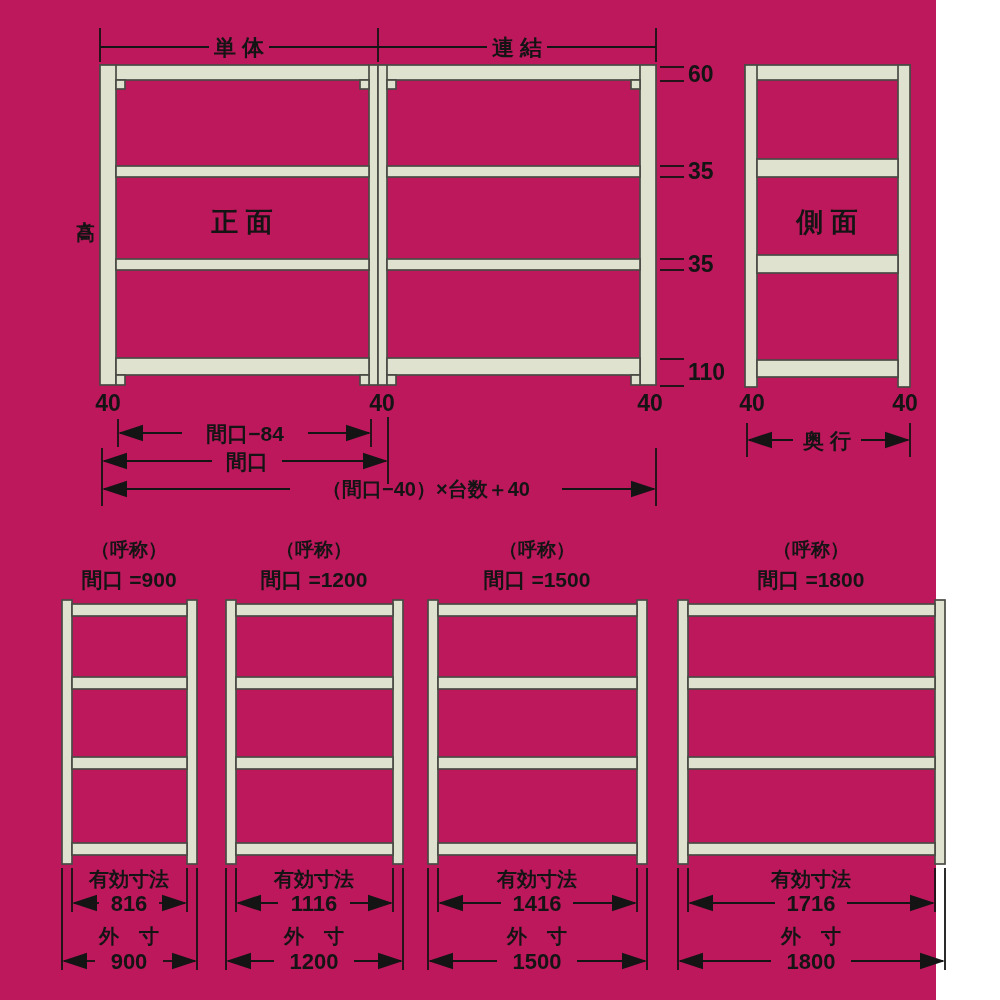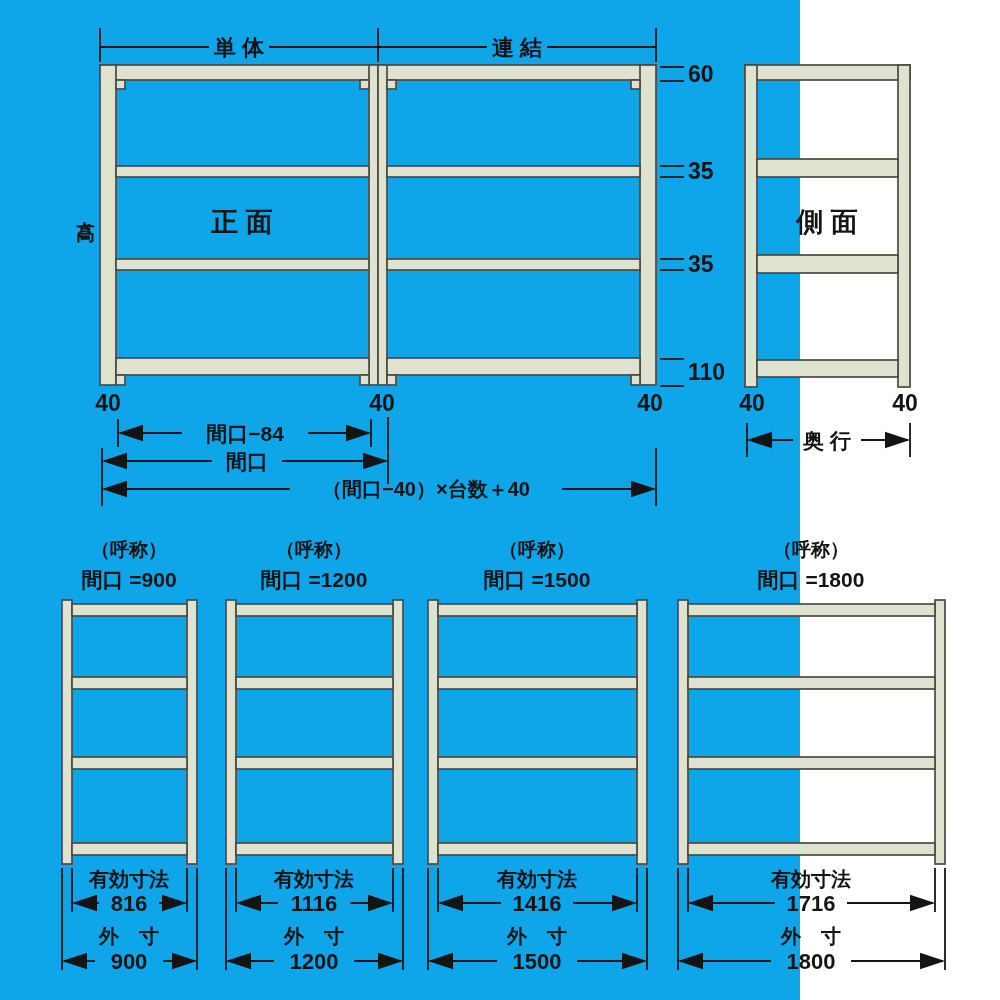--- a/index.html
+++ b/index.html
@@ -1,17 +1,17 @@
 <!DOCTYPE html>
 <html style="--steel: #dfe2cf; --frame: #4a4a45; --ink: #141414;"><head>
 <meta charset="utf-8">
 <style>
   :root { --steel:#dfe2cf; --frame:#4a4a45; --ink:#141414; }
   html,body { margin:0; padding:0; background:#ffffff; }
-  .stage { width:800px; height:1000px; position:relative; background:#0ea5e9;text-align:center; }
+  .stage { width:936px; height:1000px; position:relative; background:#be185d;text-align:center; }
   svg { display:block; }
   text {
     font-family:"Liberation Sans","DejaVu Sans",sans-serif;
     fill:var(--ink);
     text-anchor:middle;
     dominant-baseline:central;
   }
   .as { text-anchor:start; }
   .jp { font-weight:700; }
   .num { font-weight:700; }

